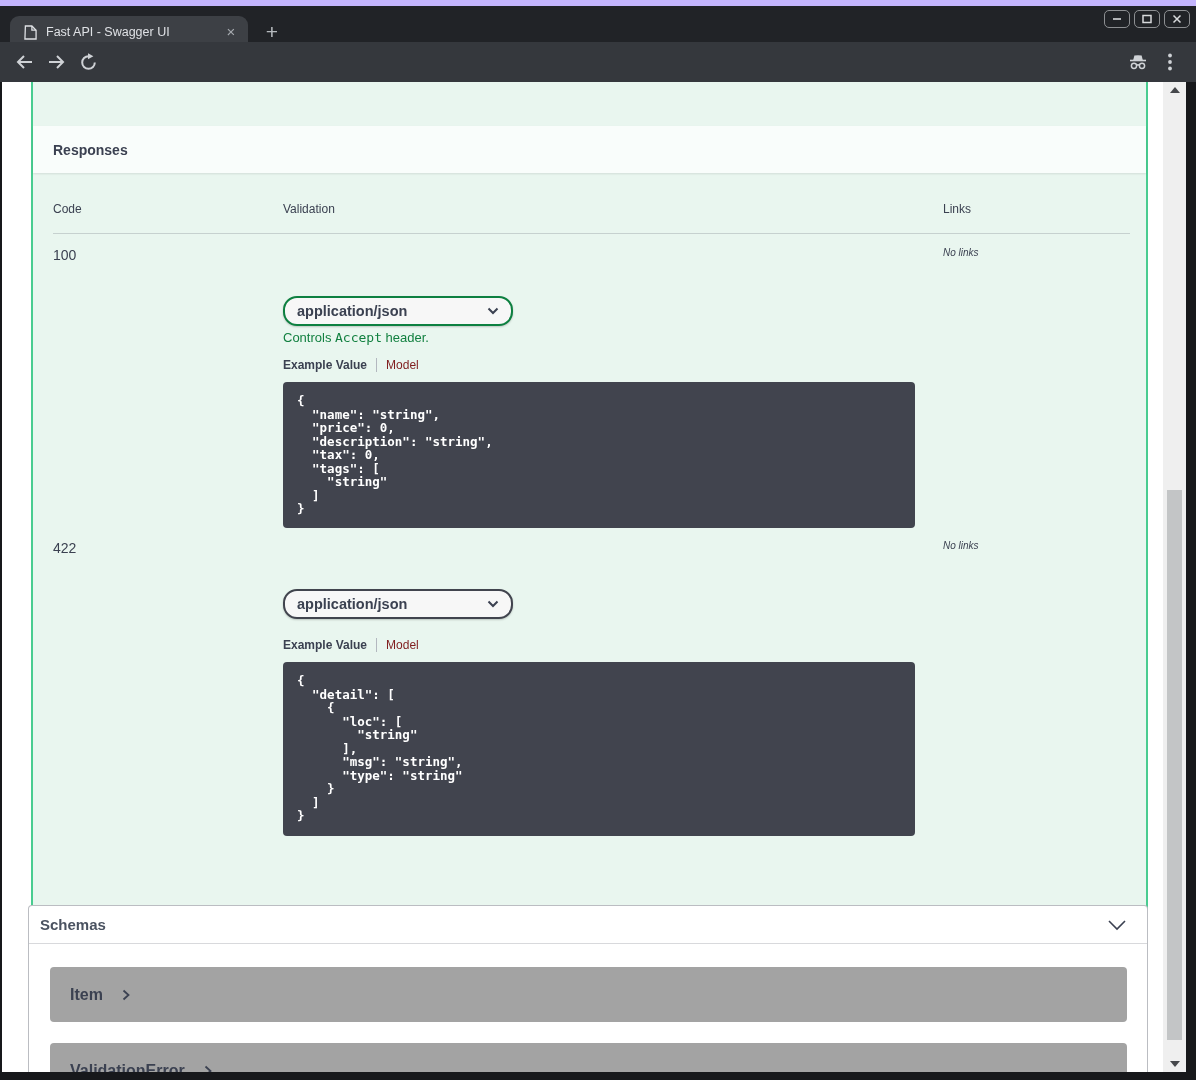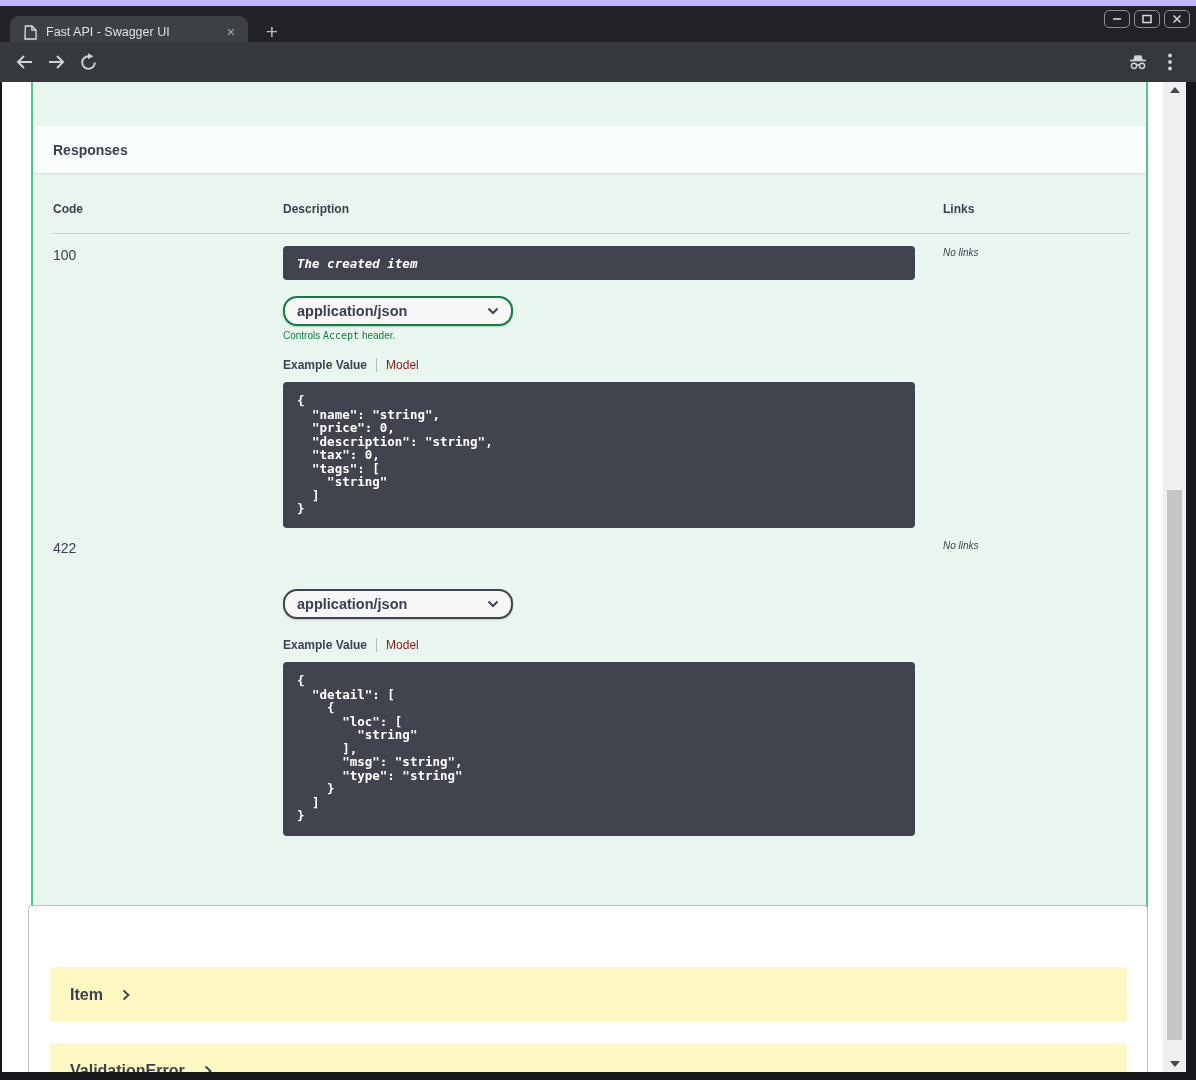--- a/index.html
+++ b/index.html
@@ -52,21 +52,21 @@
     border-left:2px solid #49cc90; border-right:2px solid #49cc90; border-bottom:2px solid #49cc90;
     border-radius:0 0 5px 5px;
   }
   .opblock-section-header {
     position:absolute; left:0; top:44px; width:100%; height:47px;
     background:rgba(255,255,255,0.72); box-shadow:0 1px 2px rgba(0,0,0,0.10);
     display:flex; align-items:center; padding-left:20px;
   }
   .opblock-section-header h4 { font-size:14px; font-weight:700; color:#3b4151; }
 
-  .col-head { position:absolute; font-size:12px; font-weight:700; color:#3b4151; }
+  .col-head { position:absolute; font-size:12px; font-weight:400; color:#3b4151; }
   .thead-divider { position:absolute; left:20px; top:151px; width:1077px; height:1px; background:rgba(59,65,81,0.2); }
 
   .resp-code { position:absolute; left:20px; font-size:14px; color:#3b4151; }
   .no-links { position:absolute; left:910px; font-size:10px; font-style:italic; color:#3b4151; }
 
   .desc-box {
     position:absolute; left:250px; width:632px; height:34px;
     background:#41444e; border-radius:4px;
     display:flex; align-items:center; padding-left:14px;
   }
@@ -75,21 +75,21 @@
   .media-select {
     position:absolute; left:250px; width:230px; height:30px;
     background:#f7f7f7; border-radius:14px;
     display:flex; align-items:center; justify-content:space-between;
     padding:0 12px; font-size:14.5px; font-weight:700; color:#3b4151;
     box-shadow:0 1px 2px rgba(0,0,0,0.2);
   }
   .media-select.accept { border:2px solid #0d8040; }
   .media-select.plain  { border:2px solid #41444e; }
 
-  .accept-note { position:absolute; left:250px; font-size:10px; color:#128040; }
+  .accept-note { position:absolute; left:250px; font-size:13px; color:#128040; }
   .accept-note .mono { font-family:"DejaVu Sans Mono", monospace; }
 
   .model-tabs { position:absolute; left:250px; display:flex; align-items:center; font-size:12px; }
   .tab-example { font-weight:700; color:#3b4151;text-align:right; }
   .tab-sep { width:1px; height:14px; background:#b3b8bf; margin:0 9px; }
   .tab-model { color:#7f1d1d; }
 
   .code-block {
     position:absolute; left:250px; width:632px;
     background:#41444e; border-radius:4px; padding:12px 14px;
@@ -104,21 +104,21 @@
     position:absolute; left:26px; top:823px; width:1120px; height:400px;
     background:#fff; border:1px solid rgba(59,65,81,0.35); border-radius:4px;
   }
   .schemas-header {
     height:38px; border-bottom:1px solid rgba(59,65,81,0.2);
     display:flex; align-items:center; justify-content:space-between; padding:0 20px 0 11px;
   }
   .schemas-header h4 { font-size:15px; font-weight:600; color:#4a5260; }
   .model-card {
     position:absolute; left:21px; width:1077px; height:55px;
-    background:#fef9c3; border-radius:4px;
+    background:#a3a3a3; border-radius:4px;
     display:flex; align-items:center; padding-left:20px;
   }
   .model-card .model-name { font-size:16px; font-weight:700; color:#3b4151; }
   .model-card .chev { margin-left:19px; }
 
   
   .scrollbar { position:absolute; left:1163px; top:82px; width:23px; height:990px; background:#efefef; }
   .sb-arrow { position:absolute; left:0; width:23px; height:16px; display:flex; align-items:center; justify-content:center; }
   .sb-up { top:0; } .sb-down { bottom:0; }
   .tri-up { width:0; height:0; border-left:5px solid transparent; border-right:5px solid transparent; border-bottom:6px solid #45474b; }
@@ -208,28 +208,25 @@
 </div>
 
 <div class="viewport">
 
   <div class="opblock">
     <div class="opblock-section-header">
       <h4>Responses</h4>
     </div>
 
     <div class="col-head" style="left:20px;  top:120px">Code</div>
-    <div class="col-head" style="left:250px; top:120px">Description</div>
+    <div class="col-head" style="left:250px; top:120px">Validation</div>
     <div class="col-head" style="left:910px; top:120px">Links</div>
     <div class="thead-divider"></div>
 
     <div class="resp-code" style="top:165px">100</div>
-    <div class="desc-box" style="top:164px">
-      <span>The created item</span>
-    </div>
     <div class="no-links" style="top:165px">No links</div>
 
     <div class="media-select accept" style="top:214px">
       <span>application/json</span>
       <svg width="12" height="8" viewBox="0 0 12 8">
         <path d="M1.5 1.5 L6 6 L10.5 1.5" fill="none" stroke="#3b4151" stroke-width="2"></path>
       </svg>
     </div>
     <div class="accept-note" style="top:248px"><span>Controls </span><span class="mono">Accept</span><span> header.</span></div>
 
@@ -276,20 +273,26 @@
       ],
       "msg": "string",
       "type": "string"
     }
   ]
 }</pre>
     </div>
   </div>
 
   <div class="schemas">
+    <div class="schemas-header">
+      <h4>Schemas</h4>
+      <svg width="20" height="12" viewBox="0 0 20 12">
+        <path d="M2 2 L10 10 L18 2" fill="none" stroke="#3b4151" stroke-width="1.6"></path>
+      </svg>
+    </div>
     <div class="model-card" style="top:61px">
       <span class="model-name">Item</span>
       <svg class="chev" width="8" height="12" viewBox="0 0 8 12">
         <path d="M1.5 1.5 L6.5 6 L1.5 10.5" fill="none" stroke="#3b4151" stroke-width="1.8"></path>
       </svg>
     </div>
     <div class="model-card" style="top:137px">
       <span class="model-name">ValidationError</span>
       <svg class="chev" width="8" height="12" viewBox="0 0 8 12">
         <path d="M1.5 1.5 L6.5 6 L1.5 10.5" fill="none" stroke="#3b4151" stroke-width="1.8"></path>

